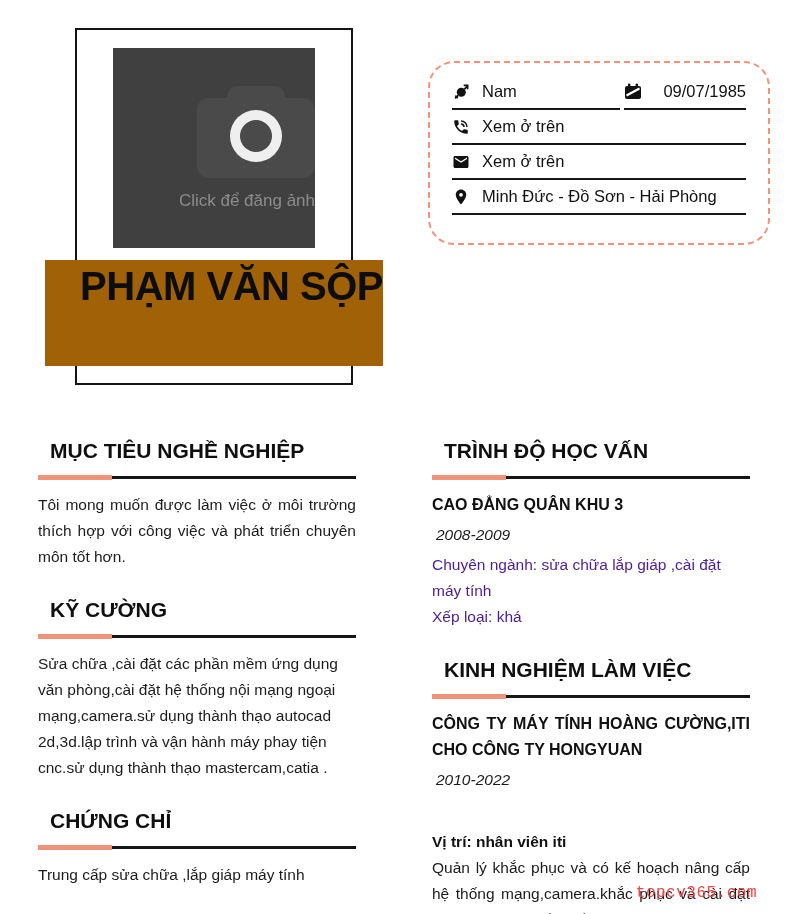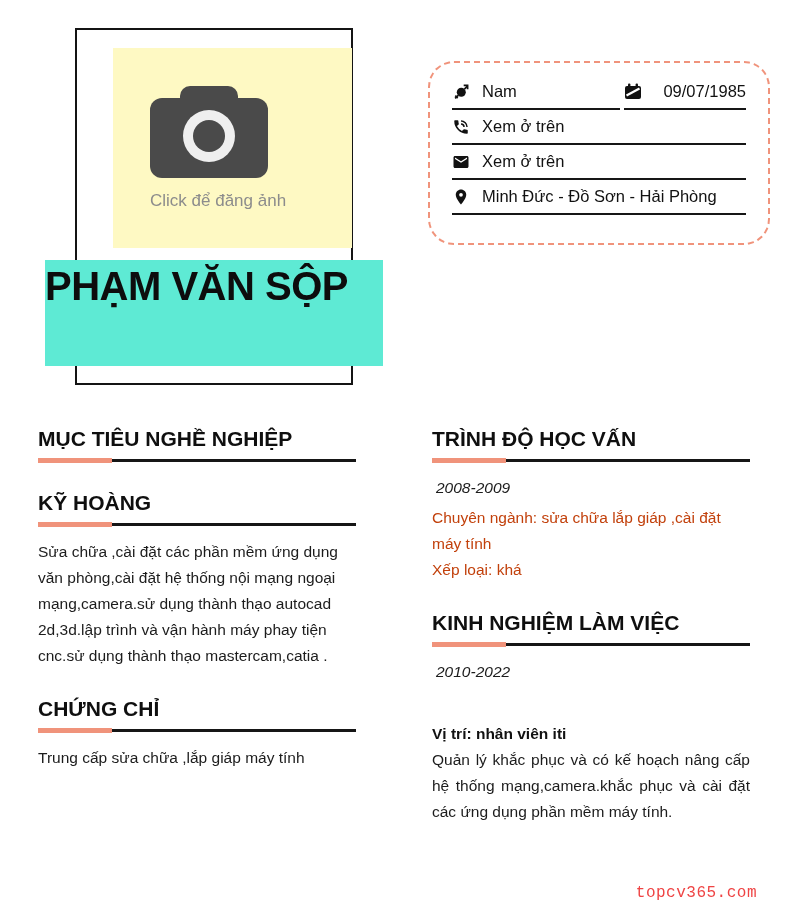--- a/index.html
+++ b/index.html
@@ -7,27 +7,27 @@
     width:790px;height:914px;position:relative;background:#ffffff;
     font-family:"Liberation Sans",sans-serif;color:#161616;overflow:hidden;
   }
   
   .photo-frame{
     position:absolute;left:75px;top:28px;width:278px;height:357px;
     border:2px solid #141414;box-sizing:border-box;
   }
   .photo-upload{
     position:absolute;left:36px;top:18px;width:202px;height:200px;
-    background:#fef9c3;display:flex;flex-direction:column;align-items:flex-start;
-    justify-content:center;gap:13px;cursor:pointer;padding-left:37px;
+    background:#404040;display:flex;flex-direction:column;align-items:flex-end;
+    justify-content:center;gap:13px;cursor:pointer;
   }
   .photo-caption{color:#8c8c8c;font-size:17px;}
   .name-block{
     position:absolute;left:-32px;top:230px;width:calc(100% + 64px);height:106px;
-    background:#5eead4;text-align:left;
+    background:#a16207;text-align:right;
   }
   .name{font-size:40px;font-weight:bold;color:#0d0d0d;margin-top:4px;letter-spacing:-.5px;white-space:nowrap;}
   .subtitle{font-size:21px;font-weight:bold;color:#111;margin-top:10px;letter-spacing:.5px;}
   
   .contact-card{
     position:absolute;left:428px;top:61px;width:342px;height:184px;
     border:2px dashed #F0937B;border-radius:26px;box-sizing:border-box;
     padding:12px 22px 0;
   }
   .contact-row,.cell{
@@ -38,29 +38,29 @@
   .contact-row.split{border-bottom:none;padding:0;gap:4px;}
   .cell{flex:1;}
   .cell-a{flex:0 0 57%;}
   .cell-b .val{margin-left:auto;}
   .contact-row svg,.cell svg{flex:0 0 auto;display:block;}
   
   .col{position:absolute;top:427px;width:318px;}
   .col-left{left:38px;}
   .col-right{left:432px;}
   .section{margin-bottom:28px;}
-  .section-title{font-size:21px;font-weight:bold;color:#0f0f0f;margin:0;line-height:1.15;}
+  .section-title{font-size:21px;font-weight:bold;color:#0f0f0f;margin:12px;line-height:1.15;}
   .rule{position:relative;height:5px;margin:7px 0 12px;}
   .rule-line{position:absolute;left:0;right:0;top:1px;height:2.5px;background:#161616;}
   .rule-accent{position:absolute;left:0;top:0;width:74px;height:5px;background:#F0937B;}
   .body-text{font-size:15.5px;line-height:26px;margin:0;color:#1c1c1c;}
   .justify{text-align:justify;}
   .entry-title{font-size:16px;font-weight:bold;margin:0;line-height:26px;color:#111;}
   .entry-period{font-size:15.5px;font-style:italic;margin:4px;line-height:26px;color:#1c1c1c;}
-  .entry-line{font-size:15.5px;margin:0;line-height:26px;color:#c2410c;}
+  .entry-line{font-size:15.5px;margin:0;line-height:26px;color:#4c1d95;}
   .entry-line.bold{font-weight:bold;color:#111;margin-top:36px;}
   
   .footer{
     position:absolute;right:33px;bottom:12px;
     font-family:"Liberation Mono",monospace;font-size:16px;color:#ef4444;
     letter-spacing:.5px;
   }
 </style>
 </head>
 <body>
@@ -129,24 +129,25 @@
     </div>
   </div>
 
   <div class="col col-left">
     <div class="section">
       <h2 class="section-title">MỤC TIÊU NGHỀ NGHIỆP</h2>
       <div class="rule">
         <span class="rule-line"></span>
         <span class="rule-accent"></span>
       </div>
+      <p class="body-text justify">Tôi mong muốn được làm việc ở môi trường thích hợp với công việc và phát triển chuyên môn tốt hơn.</p>
     </div>
 
     <div class="section">
-      <h2 class="section-title">KỸ HOÀNG</h2>
+      <h2 class="section-title">KỸ CƯỜNG</h2>
       <div class="rule">
         <span class="rule-line"></span>
         <span class="rule-accent"></span>
       </div>
       <p class="body-text">Sửa chữa ,cài đặt các phần mềm ứng dụng văn phòng,cài đặt hệ thống nội mạng ngoại mạng,camera.sử dụng thành thạo autocad 2d,3d.lập trình và vận hành máy phay tiện cnc.sử dụng thành thạo mastercam,catia .</p>
     </div>
 
     <div class="section">
       <h2 class="section-title">CHỨNG CHỈ</h2>
       <div class="rule">
@@ -157,31 +158,33 @@
     </div>
   </div>
 
   <div class="col col-right">
     <div class="section">
       <h2 class="section-title">TRÌNH ĐỘ HỌC VẤN</h2>
       <div class="rule">
         <span class="rule-line"></span>
         <span class="rule-accent"></span>
       </div>
+      <p class="entry-title">CAO ĐẲNG QUÂN KHU 3</p>
       <p class="entry-period">2008-2009</p>
       <p class="entry-line">Chuyên ngành: sửa chữa lắp giáp ,cài đặt máy tính</p>
       <p class="entry-line">Xếp loại: khá</p>
     </div>
 
     <div class="section">
       <h2 class="section-title">KINH NGHIỆM LÀM VIỆC</h2>
       <div class="rule">
         <span class="rule-line"></span>
         <span class="rule-accent"></span>
       </div>
+      <p class="entry-title justify">CÔNG TY MÁY TÍNH HOÀNG CƯỜNG,ITI CHO CÔNG TY HONGYUAN</p>
       <p class="entry-period">2010-2022</p>
       <p class="entry-line bold">Vị trí: nhân viên iti</p>
       <p class="body-text justify">Quản lý khắc phục và có kế hoạch nâng cấp hệ thống mạng,camera.khắc phục và cài đặt các ứng dụng phần mềm máy tính.</p>
     </div>
   </div>
 
   <div class="footer">topcv365.com</div>
 </div>
 
 </body></html>

